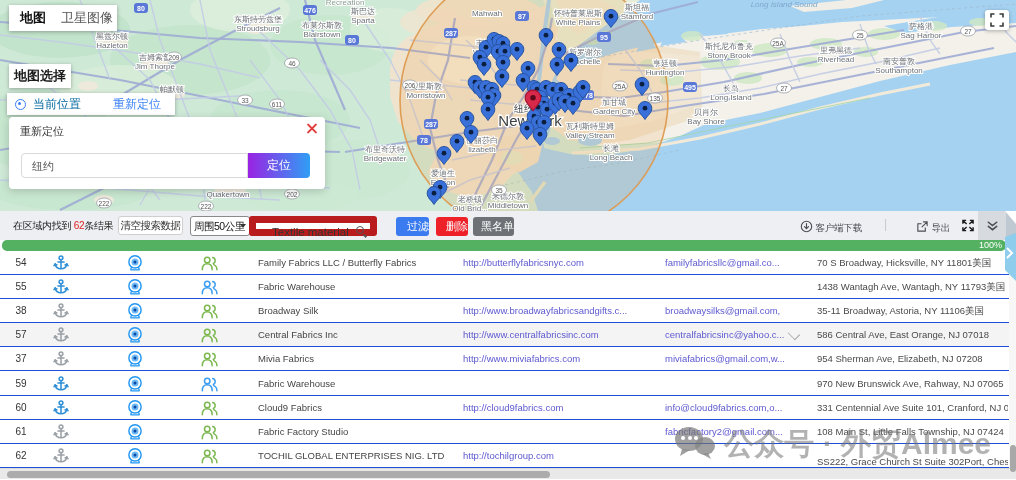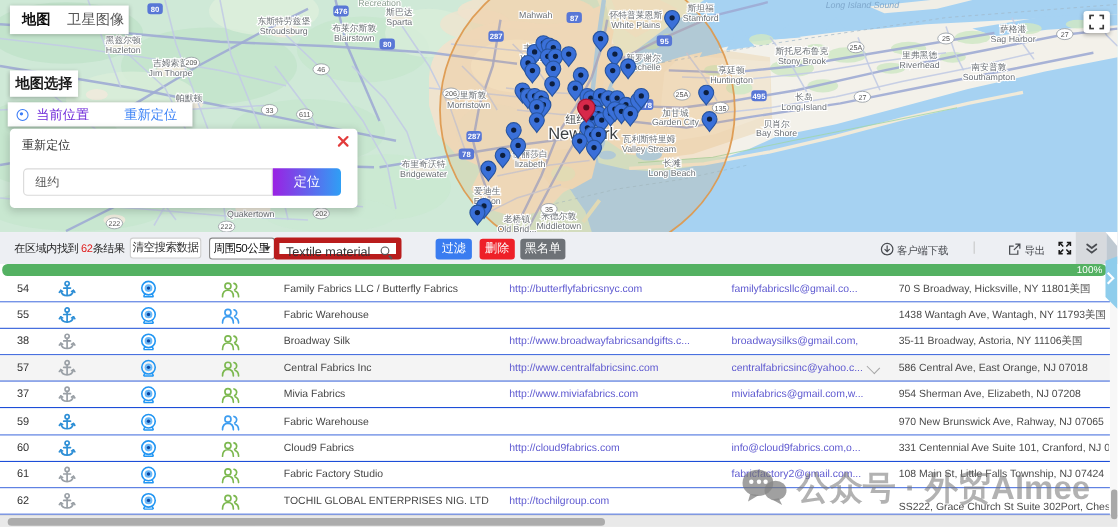--- a/index.html
+++ b/index.html
@@ -5,43 +5,43 @@
 #app{position:relative;width:1016px;height:480px}
 #map{position:absolute;left:0;top:0;width:1016px;height:211px;overflow:hidden}
 .ctl{position:absolute;background:#fff;box-shadow:0 1px 4px rgba(0,0,0,0.3)}
 #maptype{left:9px;top:5px;width:108px;height:26px;display:flex;align-items:center;font-size:13px}
 #maptype .t1{width:48px;text-align:center;color:#111;font-weight:bold}
 #maptype .t2{width:60px;text-align:center;color:#565656}
 #mapselect{left:9px;top:64px;width:62px;height:24px;line-height:24px;text-align:center;font-size:13px;font-weight:bold;color:#1a1a1a}
 #locpanel{left:7px;top:93px;width:168px;height:22px;display:flex;align-items:center;font-size:12px}
 #locpanel .ic{width:11px;height:11px;border:1.6px solid #3b7cf7;border-radius:50%;margin-left:8px;position:relative}
 #locpanel .ic:after{content:"";position:absolute;left:2.2px;top:2.2px;width:3.2px;height:3.2px;border-radius:50%;background:#3b7cf7}
-#locpanel .tx{margin-left:7px;color:#6d28d9}
+#locpanel .tx{margin-left:7px;color:#0369a1}
 #locpanel .rl{margin-left:auto;margin-right:14px;color:#3b82f6}
 #dialog{left:9px;top:117px;width:316px;height:72px;border-radius:4px;box-shadow:0 2px 8px rgba(0,0,0,0.18)}
 #dialog .ttl{position:absolute;left:11px;top:7px;font-size:11px;color:#333}
 #dialog .x{position:absolute;right:8px;top:5px;width:11px;height:11px}
 #dialog .x i{position:absolute;left:5px;top:0;width:2px;height:13px;background:#e23b3b;border-radius:1px}
 #dialog .x i:first-child{transform:rotate(45deg)}
 #dialog .x i:last-child{transform:rotate(-45deg)}
 #dialog .inp{position:absolute;left:12px;top:36px;width:227px;height:25px;border:1px solid #d9d9d9;border-radius:4px 0 0 4px;font-size:11px;color:#555;line-height:25px;padding-left:10px;background:#fff}
 #dialog .btn{position:absolute;left:239px;top:36px;width:62px;height:25px;border-radius:0 4px 4px 0;background:linear-gradient(90deg,#9a22e3,#2f9ff5);color:#fff;font-size:12px;text-align:center;line-height:25px}
 #mapfs{left:985px;top:10px;width:24px;height:20px;border-radius:3px;display:flex;align-items:center;justify-content:center}
 #toolbar{position:absolute;left:0;top:211px;width:1016px;height:29px;background:#edeff3;font-size:12px}
 #toolbar .abs{position:absolute}
 #found{left:13px;top:8px;color:#222;font-size:10px;letter-spacing:-0.3px}
 #found b{color:#e02020;font-weight:normal}
 .wbtn{background:#fff;border:1px solid #cfcfcf;border-radius:3px;color:#333;text-align:center}
 #clear{left:118px;top:5px;width:65px;height:19px;font-size:10.5px;line-height:17px;letter-spacing:-0.5px}
 #rsel{left:190px;top:5px;width:60px;height:20px;border:1px solid #8a8a8a;border-radius:3px;background:#fff;font-size:10.5px;line-height:18px;padding-left:3px;letter-spacing:-0.5px;color:#111}
 #rsel .car{position:absolute;right:3px;top:7px;width:0;height:0;border-left:3.5px solid transparent;border-right:3.5px solid transparent;border-top:4.5px solid #333}
-#sinp{left:249px;top:5px;width:116px;height:20px;border:5px solid #b91c1c;border-radius:3px;background:#fff;font-size:11.5px;line-height:18px;padding-left:6px;color:#333}
+#sinp{left:249px;top:5px;width:128px;height:20px;border:7px solid #b91c1c;border-radius:3px;background:#fff;font-size:11.5px;line-height:18px;padding-left:16px;color:#333}
 #sinp .mag{position:absolute;right:6px;top:3px;width:8px;height:8px;border:1.4px solid #555;border-radius:50%}
 #sinp .mag:after{content:"";position:absolute;left:6.5px;top:6.5px;width:1.6px;height:4px;background:#555;transform:rotate(-45deg)}
-.cbtn{color:#fff;border-radius:3px;text-align:center;font-size:11px;line-height:19px;height:19px}
+.cbtn{color:#fff;border-radius:3px;text-align:right;font-size:11px;line-height:19px;height:19px}
 #fbtn{left:396px;top:6px;width:33px;background:#3a7cf0}
 #dbtn{left:436px;top:6px;width:32px;background:#ee2028}
 #bbtn{left:473px;top:6px;width:41px;background:#6e7277}
 .titem{color:#4a4d52;font-size:9.5px;letter-spacing:-0.2px}
 #dl{left:800px;top:9px}
 #divd{left:884px;top:6px;color:#c9c9c9}
 #exp{left:916px;top:9px}
 #tbfs{left:961px;top:8px}
 #chev2{left:978px;top:0;width:28px;height:29px;background:#d7dade}
 #drawer{position:absolute;left:0;top:240px;width:1016px;height:240px;background:#fff}

